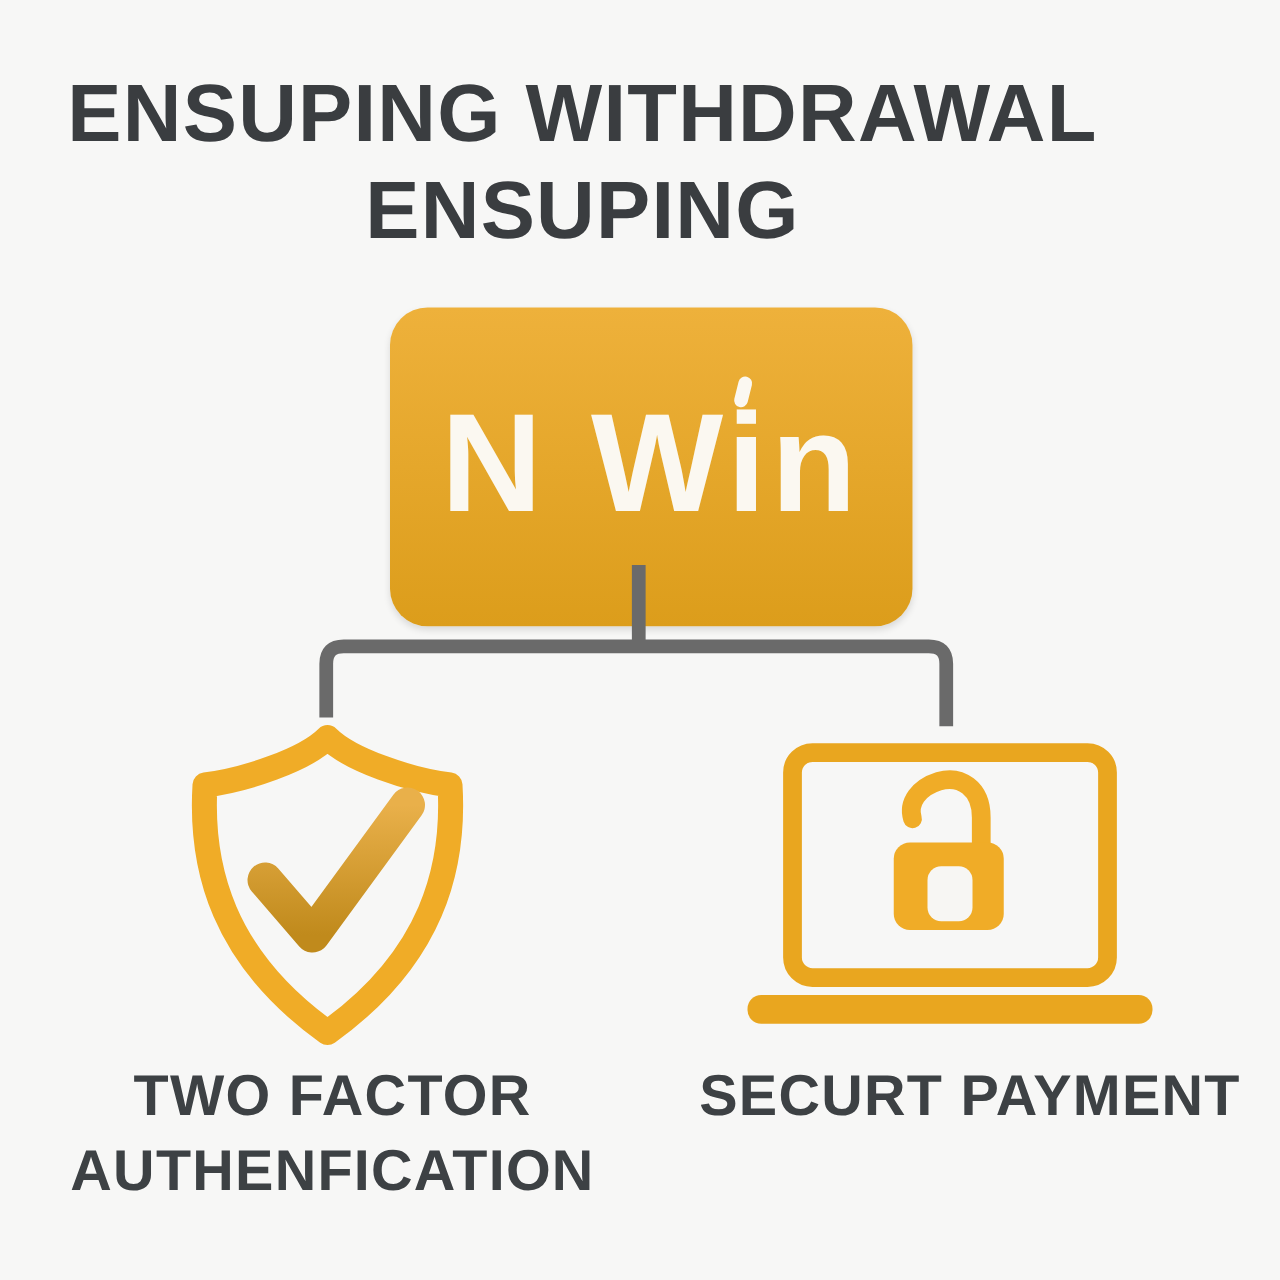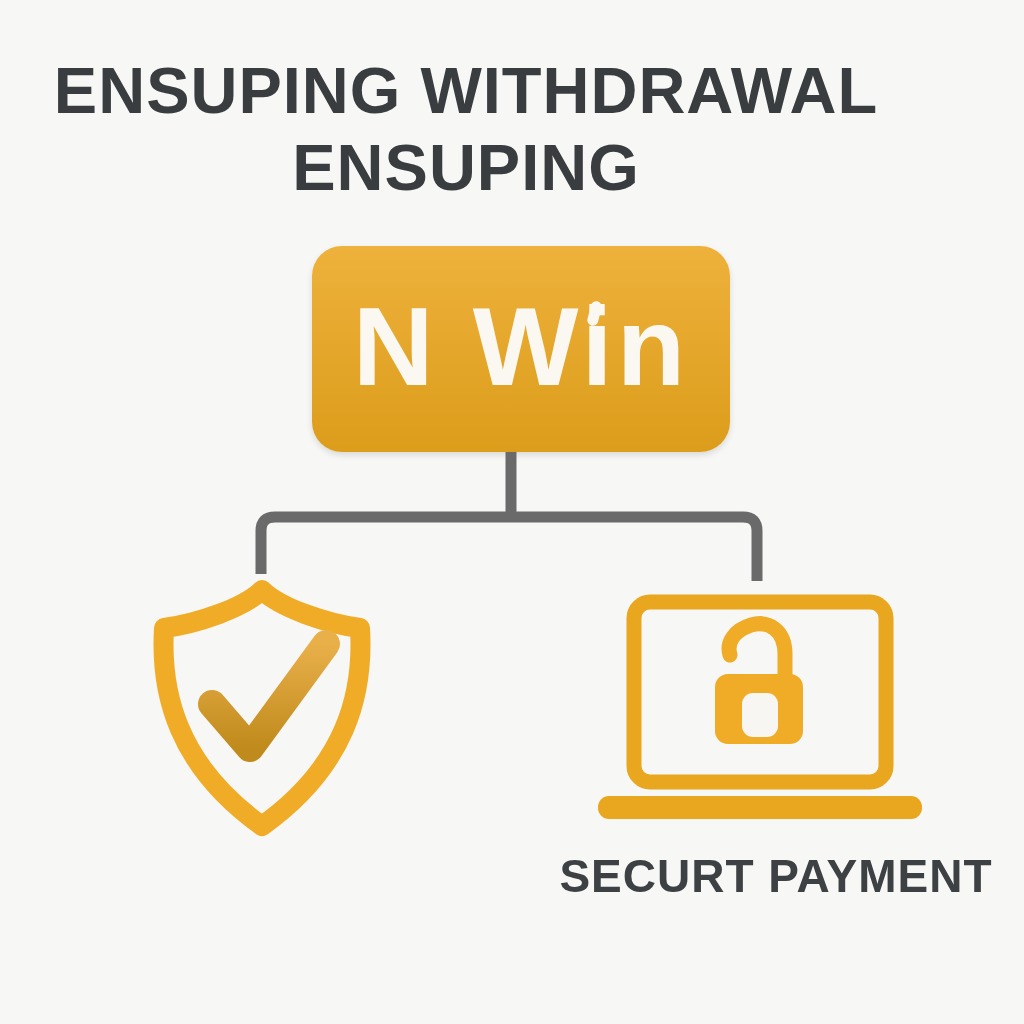--- a/index.html
+++ b/index.html
@@ -20,21 +20,21 @@
   .canvas{
     position:relative;width:1024px;height:1024px;margin:0 auto;
     background:var(--background);overflow:hidden;
   }
   .title{
     position:absolute;left:0;top:52px;width:932px;
     text-align:center;color:var(--title-text);
     font-size:65px;font-weight:bold;line-height:77px;letter-spacing:1px;
   }
   .brand-box{
-    position:absolute;left:312px;top:246px;width:418px;height:206px;
+    position:absolute;left:312px;top:246px;width:418px;height:255px;
     border-radius:30px;
     background:linear-gradient(180deg,var(--brand-box-top) 0%,var(--brand-box-bottom) 100%);
     box-shadow:0 3px 6px rgba(0,0,0,0.12);
     display:flex;align-items:center;justify-content:center;
   }
   .brand-label{
     color:var(--brand-text);font-size:112px;font-weight:bold;letter-spacing:4px;
     padding-bottom:6px;
   }
   .stray-dot{
@@ -93,17 +93,21 @@
   </svg>
 
   <svg class="icon-svg laptop-icon" viewBox="0 0 330 232">
     <rect class="laptop-screen" x="39" y="10" width="252" height="180" rx="16"></rect>
     <rect class="laptop-base" x="3" y="204" width="324" height="23" rx="11"></rect>
     <path class="lock-shackle" d="M190 86 L190 62 C190 38 173 28 156 33 C140 38 131 50 135 63"></path>
     <rect class="lock-body" x="120" y="82" width="88" height="70" rx="13"></rect>
     <rect class="lock-keyhole" x="147" y="101" width="36" height="44" rx="11"></rect>
   </svg>
 
+  <div class="node-label left">
+    <div>TWO FACTOR</div>
+    <div>AUTHENFICATION</div>
+  </div>
   <div class="node-label right">
     <div>SECURT PAYMENT</div>
   </div>
 
 </div>
 
 </body></html>

